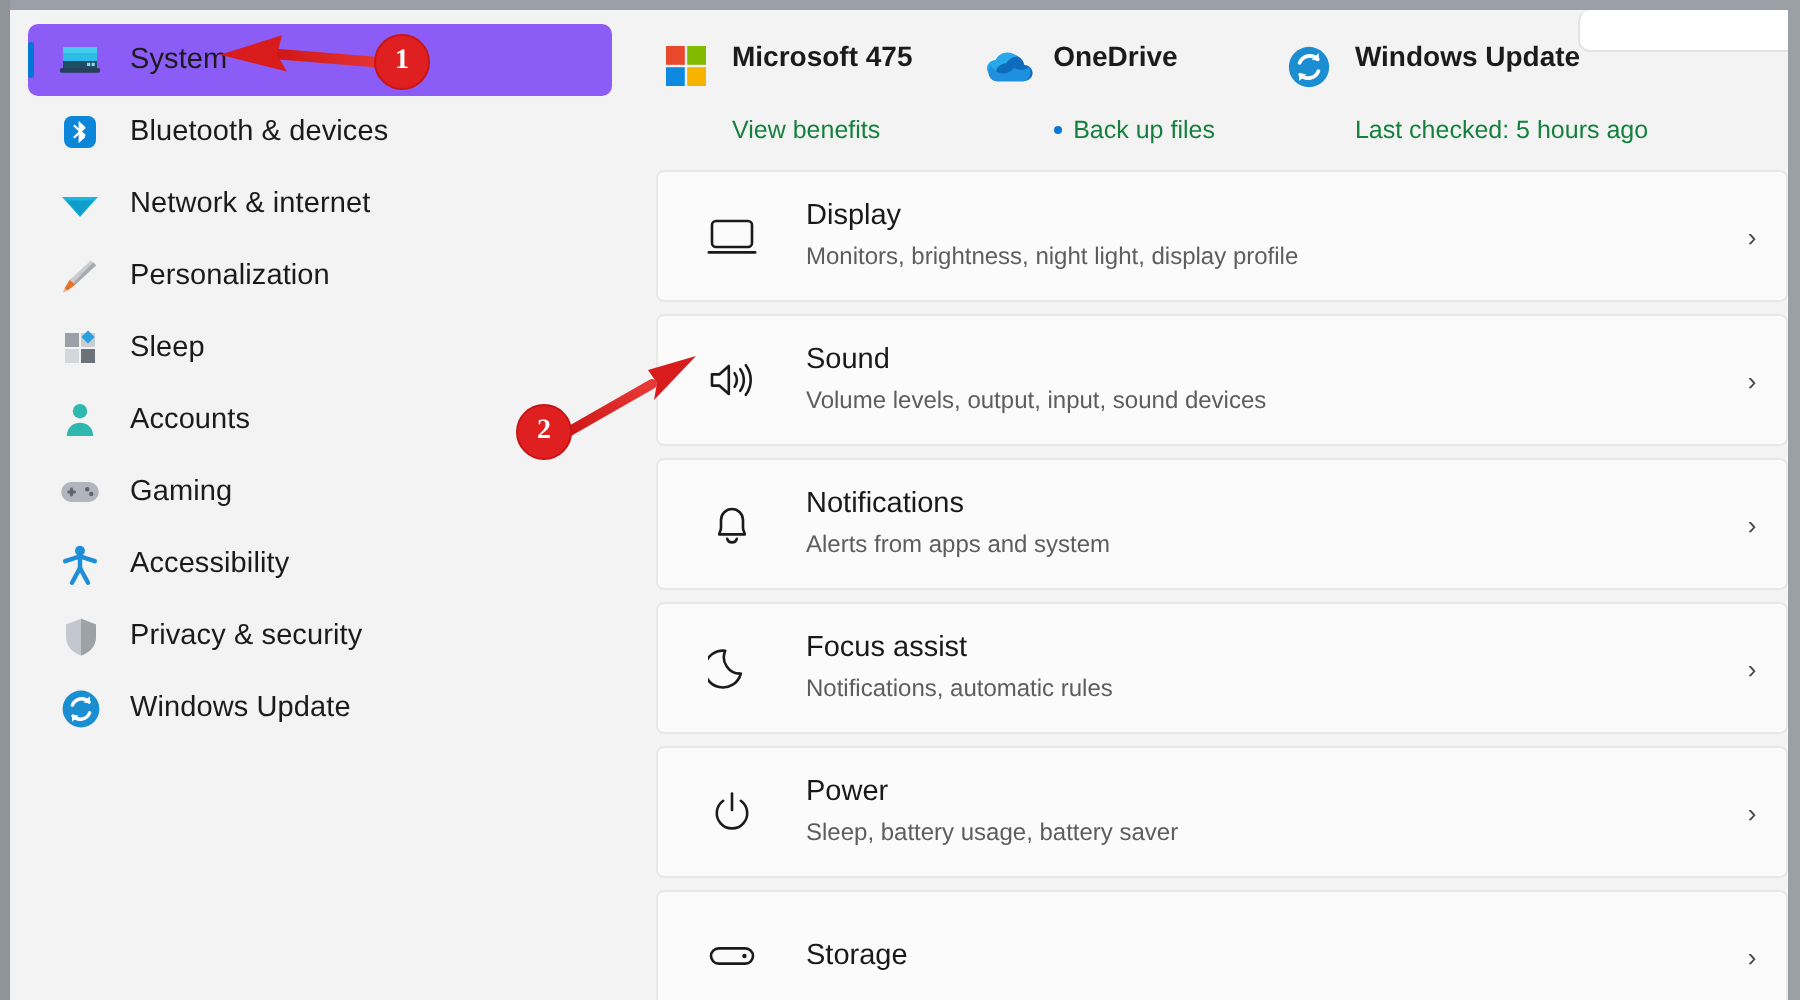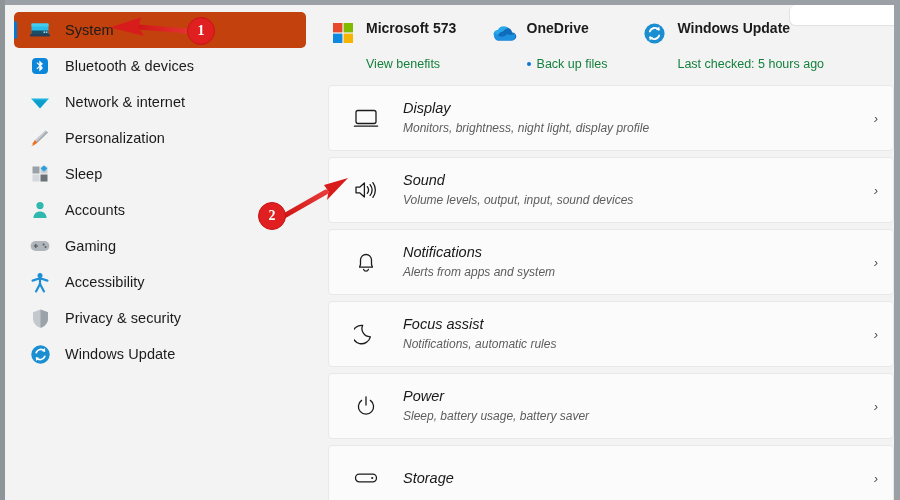--- a/index.html
+++ b/index.html
@@ -58,21 +58,21 @@
     position: relative;
     display: flex;
     align-items: center;
     height: 36px;
     margin: 0 14px 0 9px;
     padding-left: 15px;
     border-radius: 5px;
     cursor: default;
   }
   .nav-item.selected {
-    background: #c2410c;
+    background: #8b5cf6;
   }
   .nav-item .sel-pill {
     position: absolute;
     left: 0px;
     top: 9px;
     width: 3px;
     height: 18px;
     border-radius: 2px;
     background: #0078d4;
   }
@@ -167,21 +167,20 @@
     position: relative;
     display: flex;
     align-items: center;
     height: 66px;
     margin-bottom: 6px;
     background: #fbfbfb;
     border: 1px solid #e8e8e8;
     border-radius: 4px;
     box-sizing: border-box;
     cursor: default;
-    font-style: italic;
   }
   .srow-icon {
     width: 30px;
     flex: 0 0 30px;
     margin-left: 22px;
     margin-right: 22px;
     display: flex;
     align-items: center;
     justify-content: center;
     color: #1b1b1b;
@@ -385,21 +384,21 @@
       <div class="status-card m365">
         <span class="status-icon">
           <svg width="22" height="22" viewBox="0 0 22 22">
             <rect x="1" y="1" width="9.4" height="9.4" fill="#e8492c"></rect>
             <rect x="11.6" y="1" width="9.4" height="9.4" fill="#80bb00"></rect>
             <rect x="1" y="11.6" width="9.4" height="9.4" fill="#0d8ae0"></rect>
             <rect x="11.6" y="11.6" width="9.4" height="9.4" fill="#f6b300"></rect>
           </svg>
         </span>
         <span class="status-text">
-          <span class="status-title">Microsoft 573</span>
+          <span class="status-title">Microsoft 475</span>
           <span class="status-sub">
             <span>View benefits</span>
           </span>
         </span>
       </div>
 
       <div class="status-card onedrive">
         <span class="status-icon">
           <svg width="26" height="20" viewBox="0 0 26 20">
             <path d="M7.4 17.6h13.3c2.6 0 4.6-1.9 4.6-4.1 0-2.1-1.8-3.9-4.1-4-.5-3-3.3-5.2-6.6-5.2-2.7 0-5 1.5-6.1 3.7-2.9.1-5.2 2.3-5.2 5 0 2.6 2 4.6 4.1 4.6z" fill="#0f6cbd"></path>

